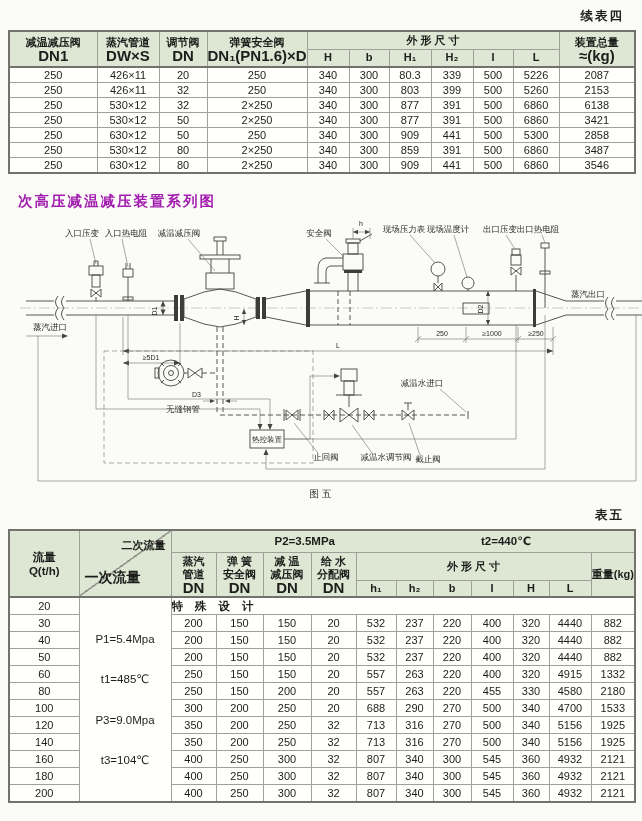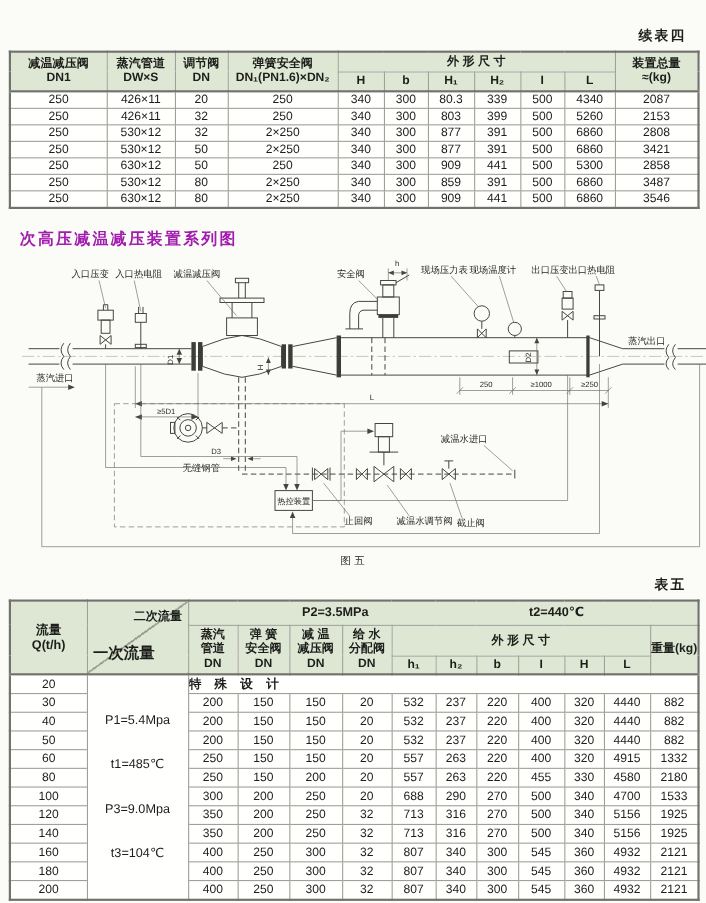--- a/index.html
+++ b/index.html
@@ -1,39 +1,39 @@
 <!DOCTYPE html>
 <html><head>
 <meta charset="utf-8">
 <style>
   html,body{margin:0;padding:0;}
   body{
     width:642px;height:821px;overflow:hidden;
     background:#fbfbf8;color:#1d1d1b;
     font-family:"Liberation Sans","DejaVu Sans",sans-serif;
   }
-  .page{padding:22px 8px 0 8px;}
+  .page{padding:6px 8px 0 8px;}
   .corner-label{
     text-align:right;font-size:12.5px;font-weight:bold;
     letter-spacing:2px;padding:2px 10px 0 0;
   }
   
   table{
     border-collapse:collapse;table-layout:fixed;width:626px;
     margin:5px auto 0 auto;background:#fffffe;
   }
   th,td{
     border:1px solid #a0a098;text-align:center;vertical-align:middle;
     overflow:hidden;white-space:nowrap;padding:0;
   }
   table{border:2px solid #72726c;}
   thead{border-bottom:2px solid #72726c;}
   th{background:#dde7d3;font-weight:600;font-size:11px;line-height:13px;}
   td{font-size:11px;height:14px;line-height:14px;}
-  .hdr-sub{font-size:11px;font-weight:600;}
+  .hdr-sub{font-size:15px;font-weight:600;}
   
   #table4 thead tr{height:18px;}
   #table4 tbody td{height:14px;}
   
   .section-title{
     color:#a21caf;font-size:14.5px;font-weight:bold;
     letter-spacing:2px;margin:18px 0 2px 10px;
   }
   
   .diagram-wrap{width:642px;height:292px;margin-top:2px;}
@@ -128,21 +128,21 @@
         <tr>
           <td>250</td>
           <td>426×11</td>
           <td>20</td>
           <td>250</td>
           <td>340</td>
           <td>300</td>
           <td>80.3</td>
           <td>339</td>
           <td>500</td>
-          <td>4340</td>
+          <td>5226</td>
           <td>2087</td>
         </tr>
         <tr>
           <td>250</td>
           <td>426×11</td>
           <td>32</td>
           <td>250</td>
           <td>340</td>
           <td>300</td>
           <td>803</td>
@@ -155,21 +155,21 @@
           <td>250</td>
           <td>530×12</td>
           <td>32</td>
           <td>2×250</td>
           <td>340</td>
           <td>300</td>
           <td>877</td>
           <td>391</td>
           <td>500</td>
           <td>6860</td>
-          <td>2808</td>
+          <td>6138</td>
         </tr>
         <tr>
           <td>250</td>
           <td>530×12</td>
           <td>50</td>
           <td>2×250</td>
           <td>340</td>
           <td>300</td>
           <td>877</td>
           <td>391</td>

